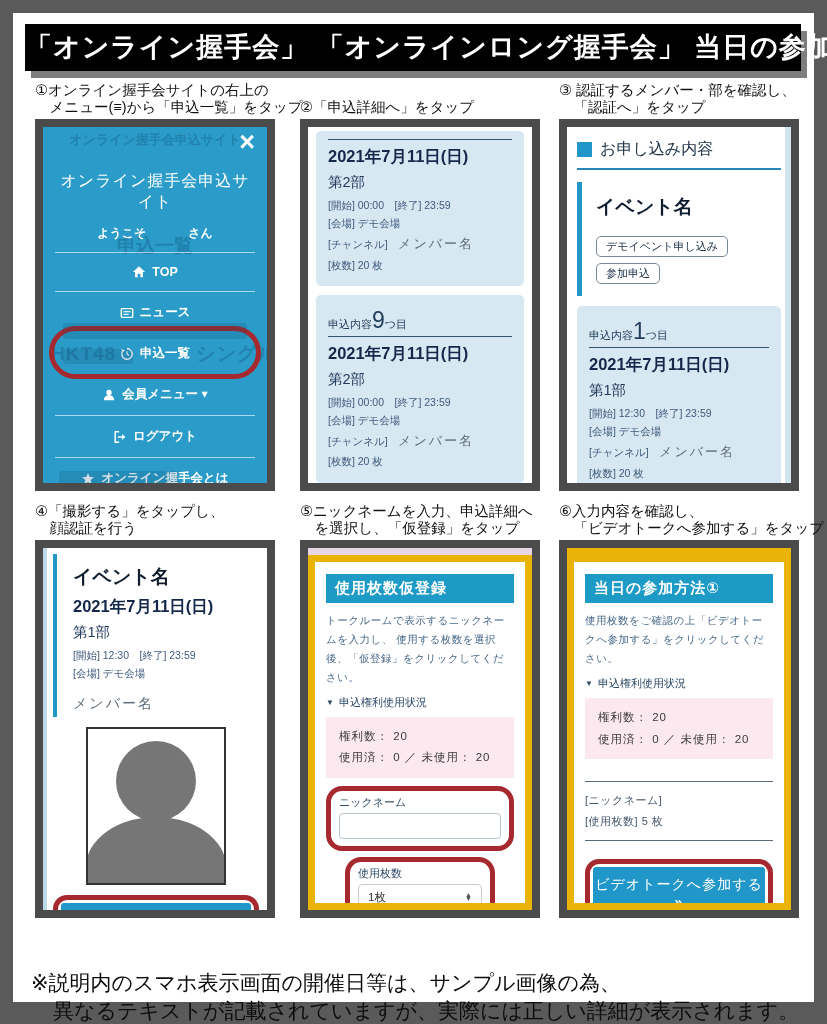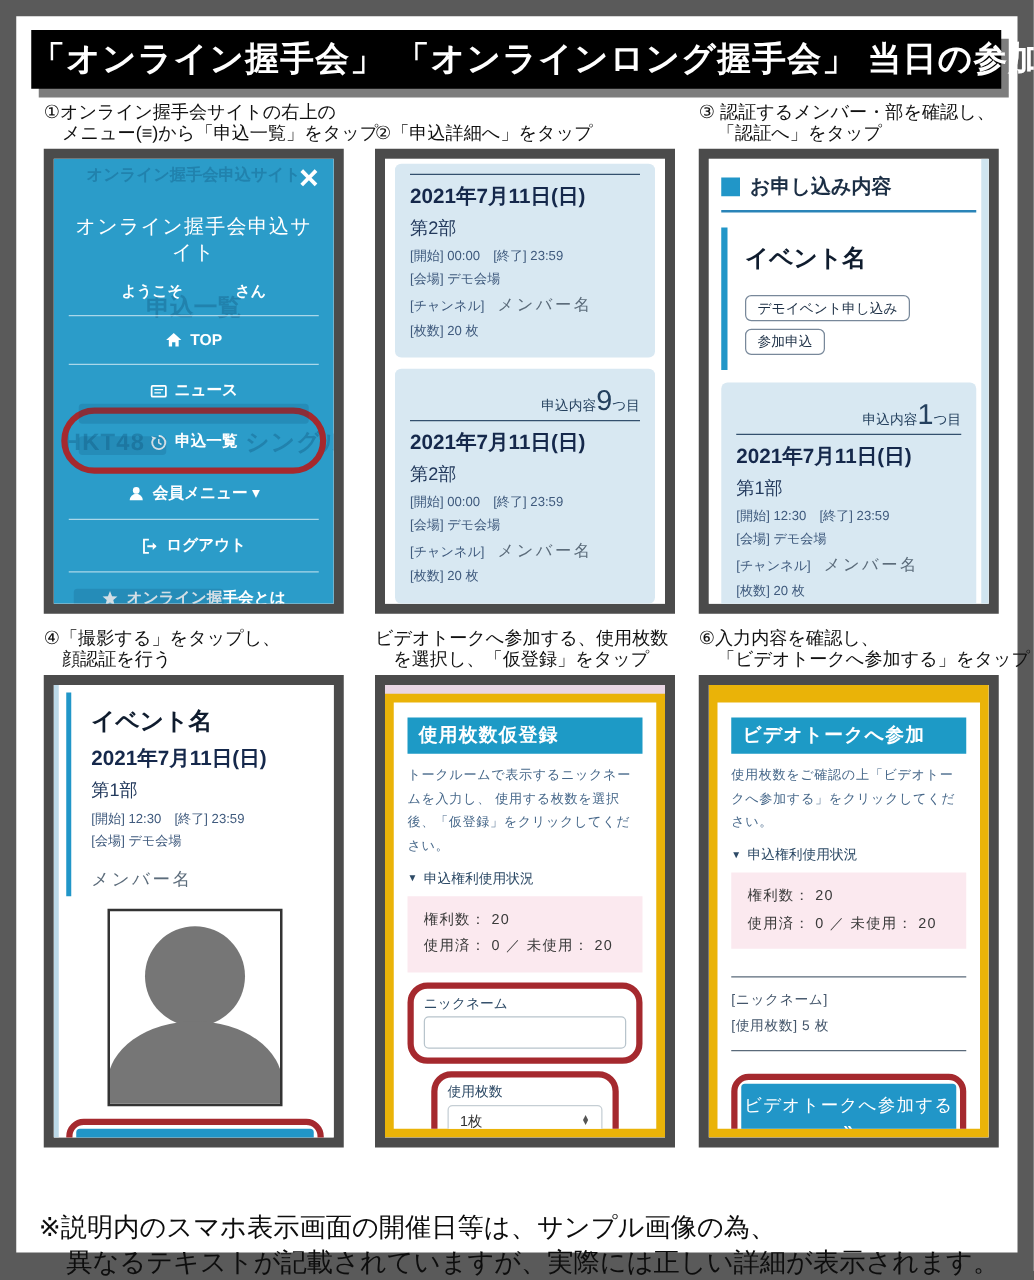--- a/index.html
+++ b/index.html
@@ -31,40 +31,40 @@
   .menu-item { text-align:center; font-size:12.5px; font-weight:bold; padding:12px 0; position:relative;
     display:flex; justify-content:center; align-items:center; gap:6px; }
   .menu-div { border-top:1px solid rgba(255,255,255,0.6); }
   .micon { width:14px; height:14px; flex:0 0 auto; }
   .oval { position:absolute; left:-6px; right:-6px; top:-7px; bottom:-5px;
     border:5px solid #a5292e; border-radius:28px; pointer-events:none; }
 
   
   .lb-card { background:#d8e8f2; border-radius:5px; padding:8px 12px 12px; }
   .card-hr { border-top:1px solid #33506e; }
-  .card-head { font-size:11px; color:#24405e; padding:4px 0 2px;text-align:right; }
+  .card-head { font-size:11px; color:#24405e; padding:4px 0 2px; }
   .card-head .big { font-size:23px; }
   .date { font-size:16.5px; font-weight:bold; color:#15284b; margin-top:6px; }
   .part { font-size:14.5px; color:#22395c; margin-top:5px; }
   .det { font-size:10.5px; color:#3f5a7d; line-height:1.75; margin-top:4px; }
   .det .member { font-size:13px; color:#5c6c7b; letter-spacing:2px; }
   .red-wrap { border:5px solid #a5292e; border-radius:14px; padding:3px; }
   .btn { background:#2196c8; color:#fff; text-align:center; font-size:14px; padding:9px 0;
     border-radius:3px; letter-spacing:1px; }
   .btn b { font-weight:bold; }
 
   
   .p2-screen { position:absolute; inset:0; background:#fff; padding:4px 8px; }
 
   
   .p3-screen { position:absolute; inset:0; background:#fff; padding:8px 10px; }
   .p3-strip { position:absolute; right:0; top:0; bottom:0; width:6px; background:#cfe4ef; }
   .p3-head { display:flex; align-items:center; gap:8px; margin-top:4px; }
   .p3-sq { width:15px; height:15px; background:#2196c8; }
-  .p3-head-label { font-size:16px; color:#1c2f45;font-weight:bold; }
+  .p3-head-label { font-size:16px; color:#1c2f45; }
   .p3-head-hr { border-top:2px solid #2a84b8; margin-top:8px; }
   .p3-section { border-left:5px solid #2196c8; padding:12px 0 12px 14px; margin-top:12px; }
   .event-name { font-size:19px; font-weight:bold; color:#0f1c2e; }
   .badge { width:fit-content; border:1.5px solid #78889a; border-radius:5px; padding:2px 9px;
     font-size:11px; color:#1c2f45; background:#fff; margin-top:6px; }
 
   
   .p4-screen { position:absolute; inset:0; background:#fff; padding:6px 8px 6px 10px; }
   .p4-strip { position:absolute; left:0; top:0; bottom:0; width:4px; background:#bcd9e8; }
   .p4-content { border-left:4px solid #2196c8; padding:10px 0 4px 16px; }
@@ -280,21 +280,21 @@
                   <circle cx="12" cy="10.5" r="2.2" fill="#fff"></circle>
                 </svg>
           </div>
         </div>
       </div>
     </div>
   </div>
 
   <div class="cell c2 r2">
     <div class="step-label">
-      <div>ビデオトークへ参加する、使用枚数</div>
+      <div>⑤ニックネームを入力、申込詳細へ</div>
       <div>　を選択し、「仮登録」をタップ</div>
     </div>
     <div class="phone ph-r2">
       <div class="p56-screen">
         <div class="p5-pink-strip"></div>
         <div class="white-card">
           <div class="hdr-bar">使用枚数仮登録</div>
           <div class="desc">トークルームで表示するニックネームを入力し、 使用する枚数を選択後、「仮登録」をクリックしてください。</div>
           <div class="toggle">
                 <span class="tri">▼</span>
@@ -325,21 +325,21 @@
   </div>
 
   <div class="cell c3 r2">
     <div class="step-label">
       <div>⑥入力内容を確認し、</div>
       <div>　「ビデオトークへ参加する」をタップ</div>
     </div>
     <div class="phone ph-r2">
       <div class="p56-screen">
         <div class="white-card">
-          <div class="hdr-bar">ビデオトークへ参加</div>
+          <div class="hdr-bar">当日の参加方法①</div>
           <div class="desc">使用枚数をご確認の上「ビデオトークへ参加する」をクリックしてください。</div>
           <div class="toggle">
                 <span class="tri">▼</span>
                 <span>申込権利使用状況</span>
               </div>
           <div class="pink-box">
             <div>権利数： 20</div>
             <div>使用済： 0 ／ 未使用： 20</div>
           </div>
           <div class="thin-hr" style="margin:22px 0 8px;"></div>

